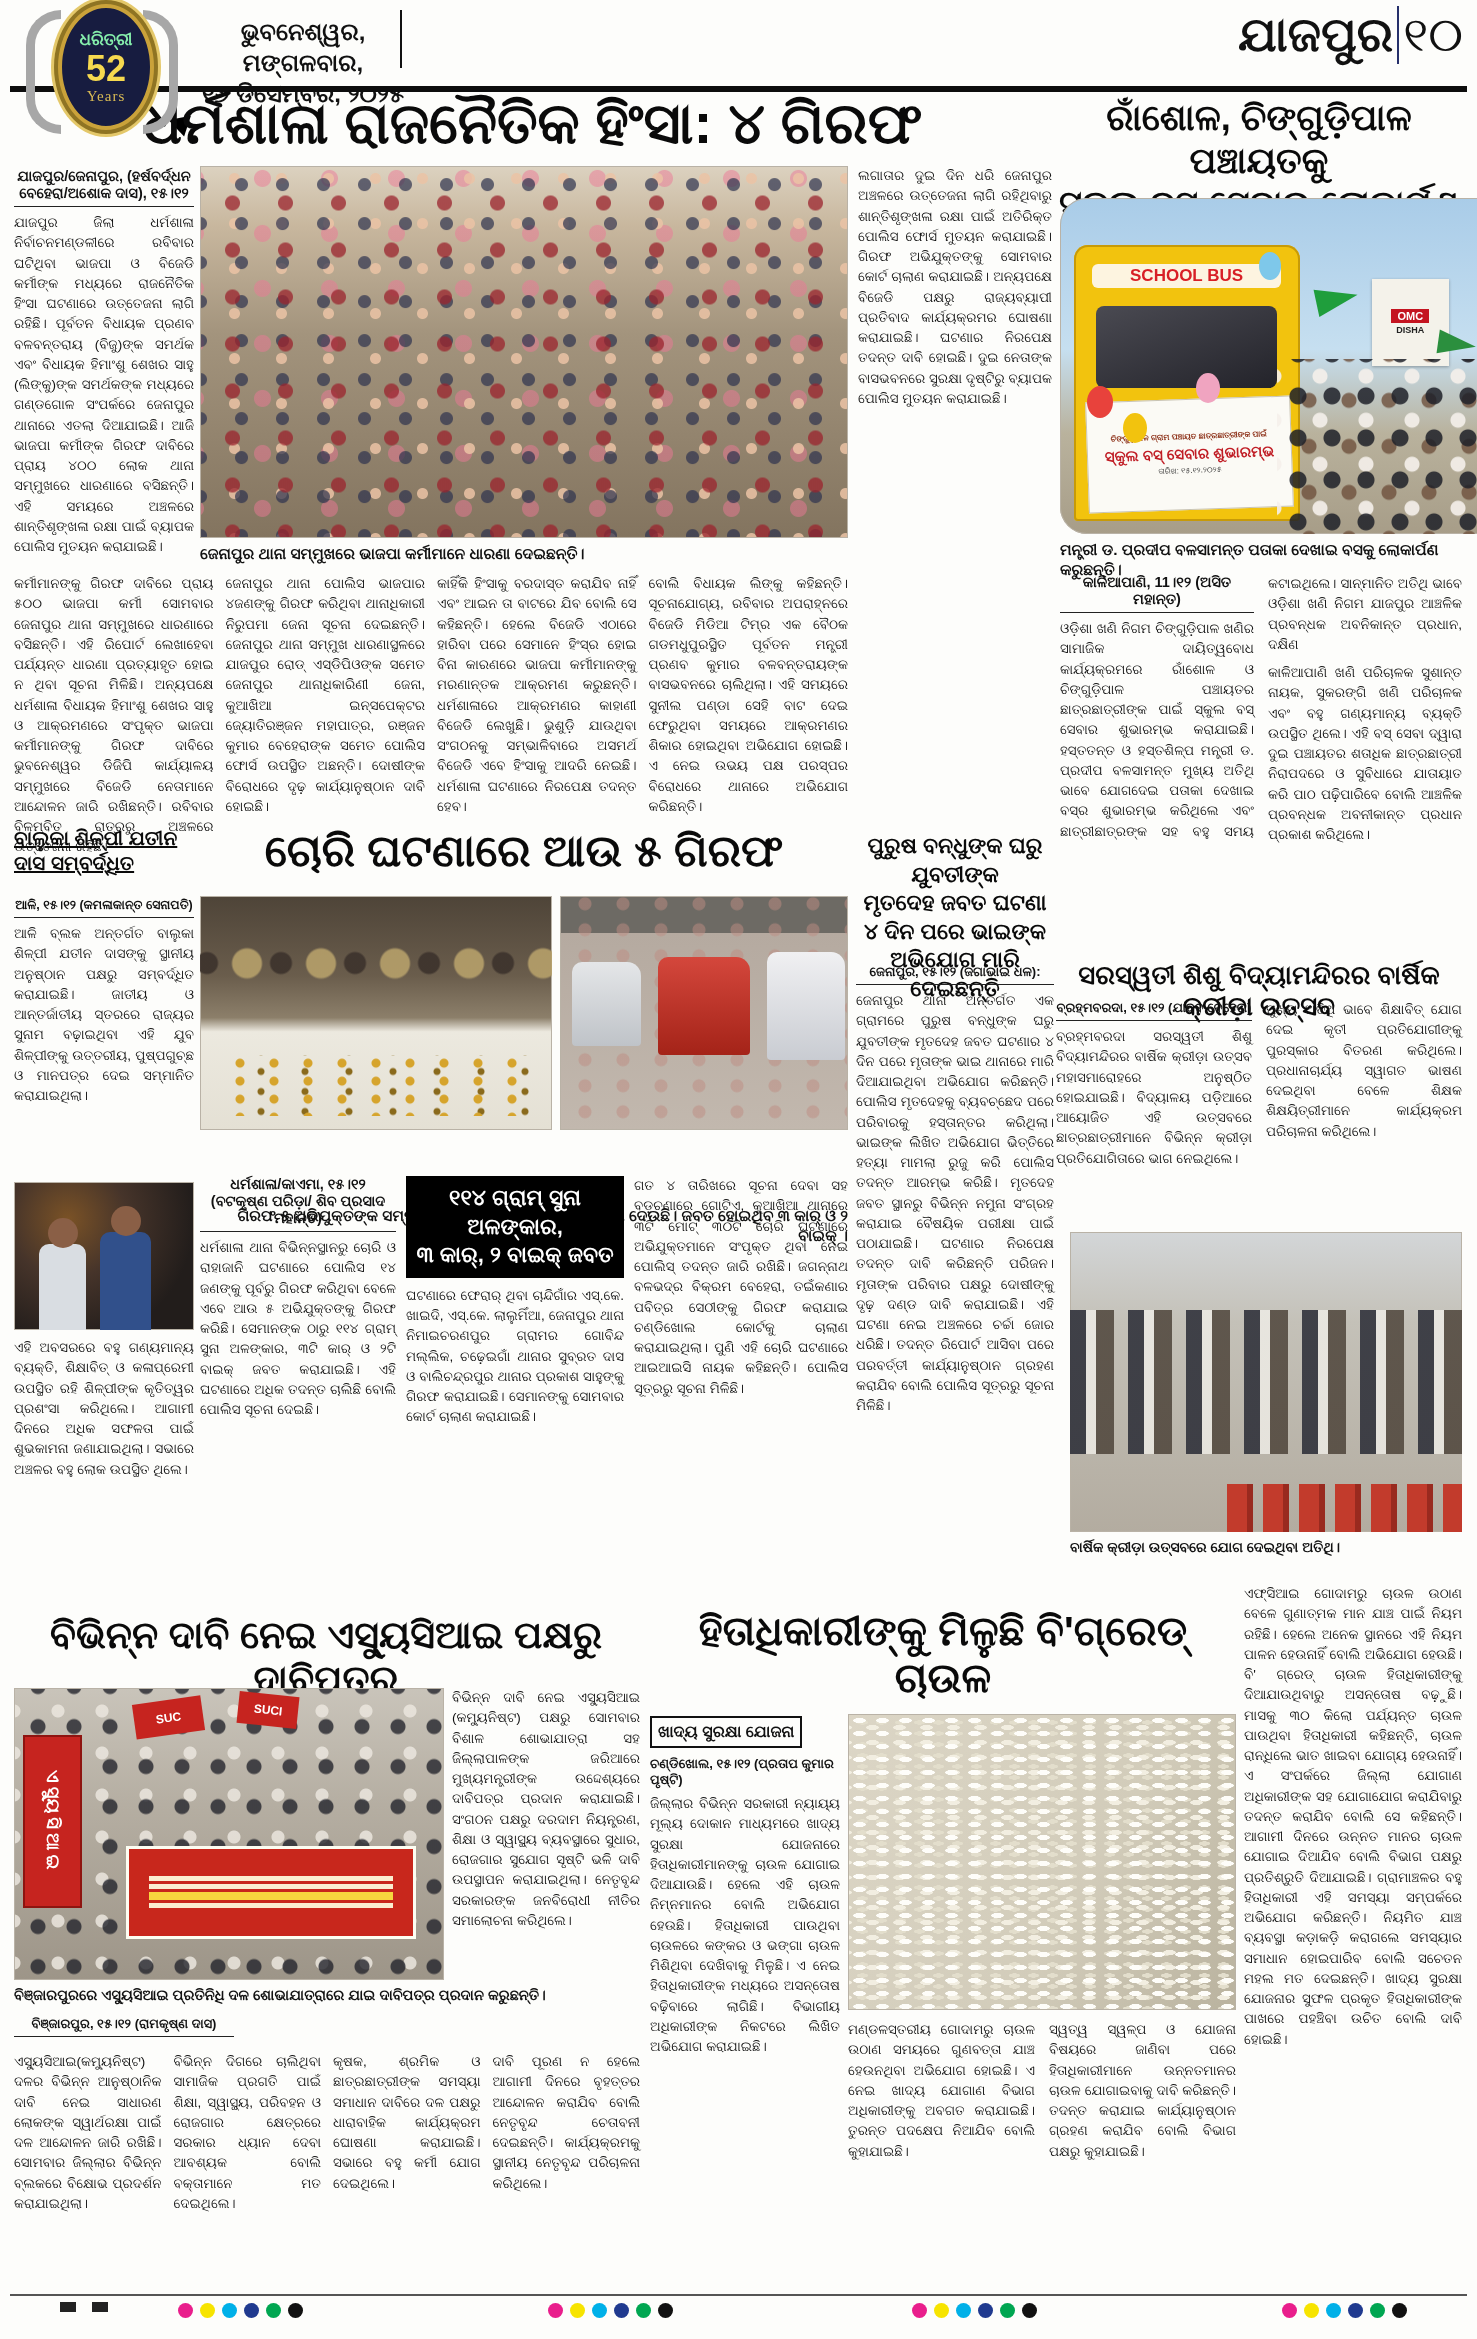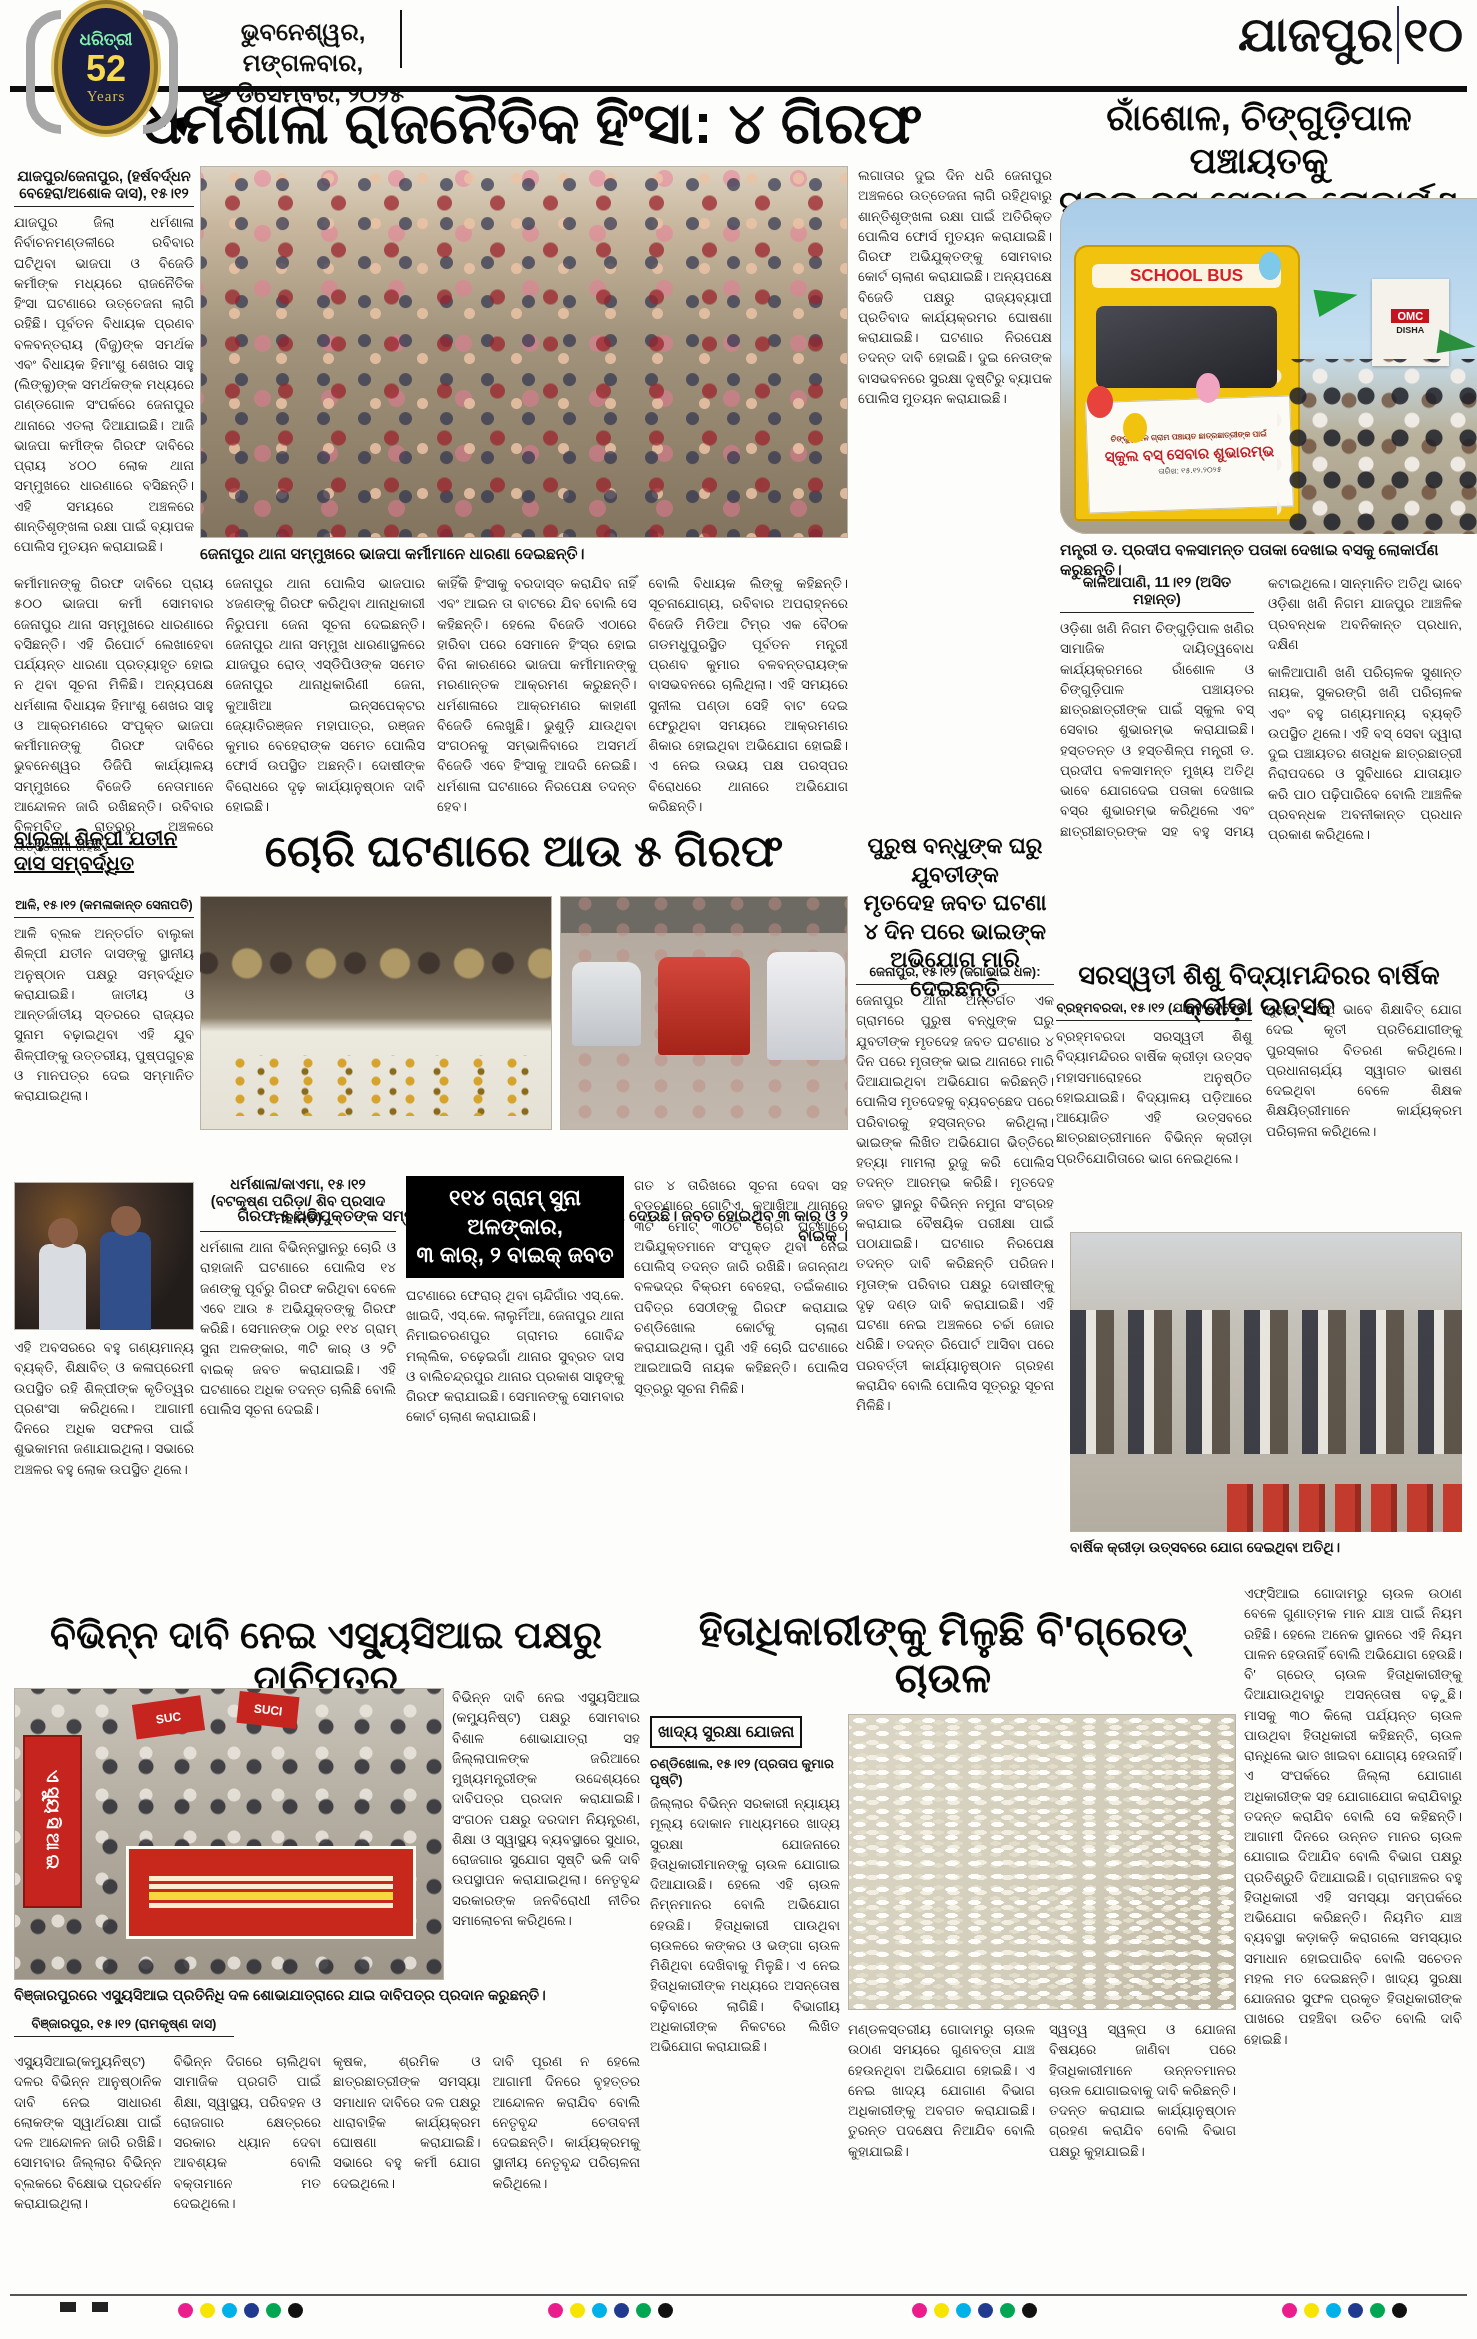--- a/index.html
+++ b/index.html
@@ -16,21 +16,21 @@
          display:flex;flex-direction:column;align-items:center;justify-content:center;gap:1px;}
   .medal .t1{color:#86efac;font-size:17px;font-weight:bold;font-family:Liberation Mono, monospace;}
   .medal .t2{color:#f6d94f;font-size:36px;font-weight:800;line-height:1;}
   .medal .t3{color:#d9bb55;font-size:15px;letter-spacing:1px;font-family:Liberation Serif, serif;}
   .ptr{left:168px;top:112px;width:0;height:0;border-style:solid;border-width:11px 20px 11px 0;
        border-color:transparent #000 transparent transparent;transform:rotate(18deg);}
   .pubdate{left:198px;top:16px;width:210px;font-size:24px;font-weight:bold;line-height:1.3;text-align:center;}
   .hdr-div{left:400px;top:10px;width:2px;height:58px;background:#111;}
   .masthead-right{right:14px;top:6px;display:flex;align-items:center;gap:4px;}
   .masthead-right .sec{font-size:48px;font-weight:800;}
-  .masthead-right .pg{font-size:48px;font-weight:700;}
+  .masthead-right .pg{font-size:48px;font-weight:400;}
   .masthead-right .vd{width:2px;height:58px;background:#26306b;}
   .toprule{left:10px;top:86px;width:1457px;height:6px;background:#0d0d0d;}
   
   .headline{font-weight:800;color:#0a0a0a;text-align:center;}
   .h-main{left:14px;top:94px;width:1038px;font-size:57px;line-height:1.05;}
   .h-bus{left:1056px;top:96px;width:406px;font-size:36px;line-height:1.2;}
   .h-sand{left:14px;top:826px;width:180px;font-size:20px;line-height:1.25;text-align:left;text-decoration:underline;}
   .h-theft{left:200px;top:826px;width:648px;font-size:44px;}
   .h-dead{left:856px;top:832px;width:198px;font-size:22px;line-height:1.3;}
   .h-sports{left:1056px;top:960px;width:406px;font-size:26px;}

